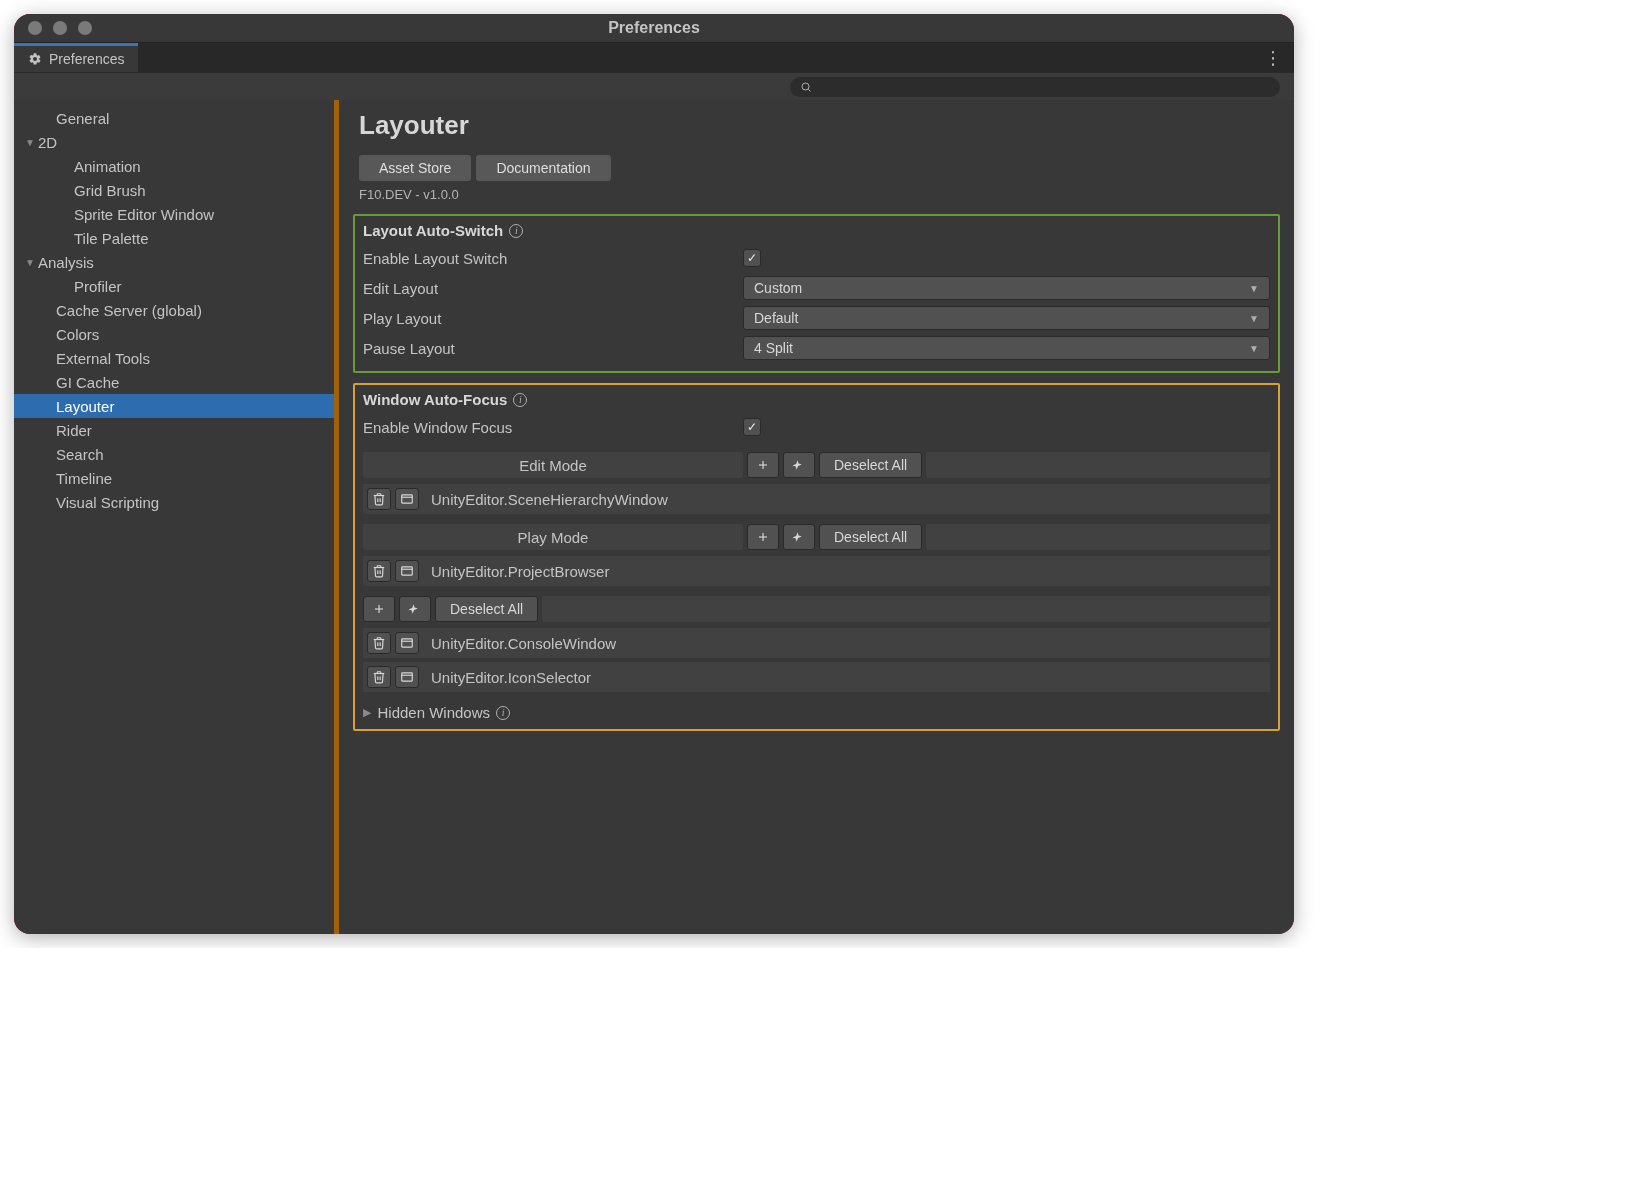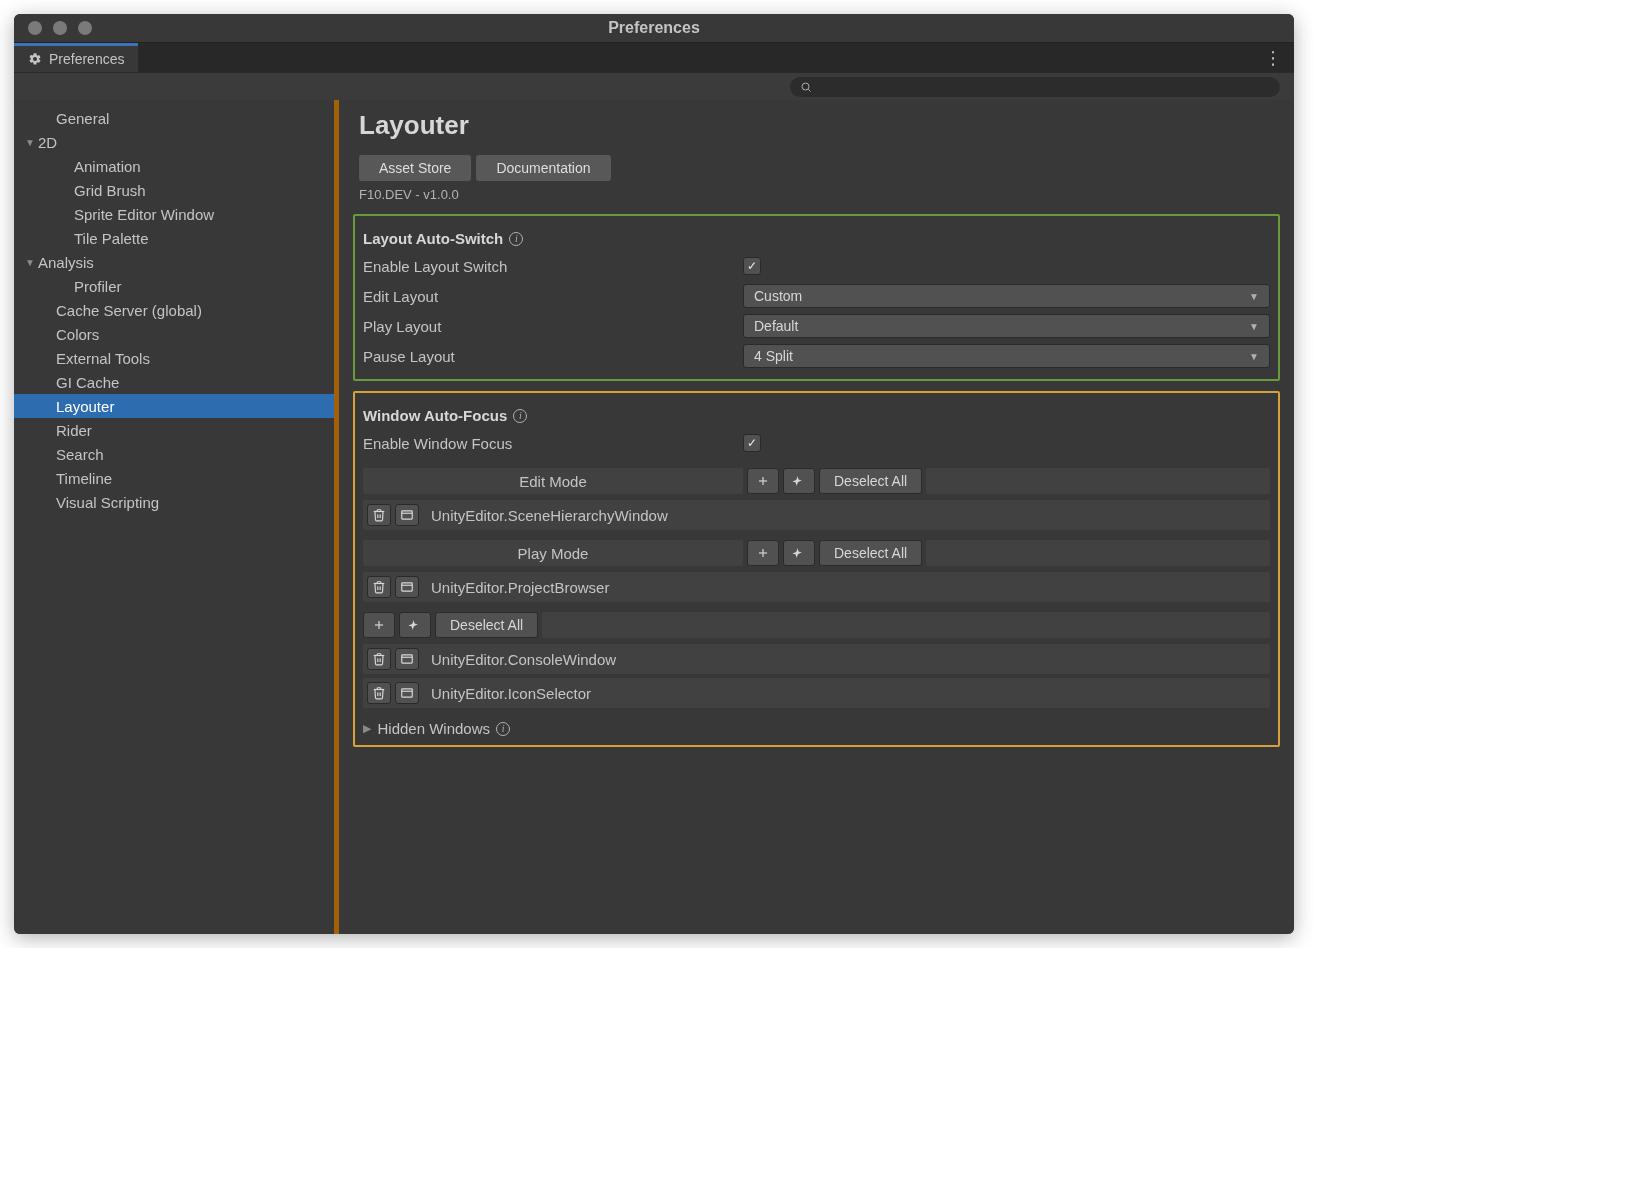--- a/index.html
+++ b/index.html
@@ -1,17 +1,17 @@
 <!DOCTYPE html>
 <html><head>
 <meta charset="utf-8">
 <style>
 * { margin: 0; padding: 0; box-sizing: border-box; font-family: -apple-system, BlinkMacSystemFont, "Segoe UI", Arial, sans-serif; }
 body { background: #fff; padding: 14px; }
-.window { width: 1280px; height: 920px; background: #be185d; border-radius: 6px; overflow: hidden; display: flex; flex-direction: column; box-shadow: 0 4px 20px rgba(0,0,0,0.3); }
+.window { width: 1280px; height: 920px; background: #be185d; border-radius: 16px; overflow: hidden; display: flex; flex-direction: column; box-shadow: 0 4px 20px rgba(0,0,0,0.3); }
 .titlebar { height: 28px; background: #383838; display: flex; align-items: center; position: relative; }
 .traffic-lights { display: flex; gap: 11px; padding-left: 14px; }
 .dot { width: 14px; height: 14px; border-radius: 50%; background: #7a7a7a; }
 .titlebar-title { position: absolute; left: 0; right: 0; text-align: center; color: #c4c4c4; font-size: 16px; font-weight: 600; pointer-events: none; }
 .tabbar { height: 30px; background: #282828; display: flex; align-items: stretch; border-top: 1px solid #222; }
 .tab { display: flex; align-items: center; gap: 7px; padding: 0 14px; background: #383838; color: #c4c4c4; font-size: 14px; border-top: 3px solid #3d74b8; }
 .tab .gear-icon { width: 14px; height: 14px; }
 .tab-rest { flex: 1; display: flex; justify-content: flex-end; align-items: center; padding-right: 12px; }
 .kebab { color: #c4c4c4; font-size: 18px; line-height: 1; cursor: pointer; }
 .searchbar-row { height: 28px; background: #3b3b3b; display: flex; justify-content: flex-end; align-items: center; padding: 3px 14px 3px 0; border-top: 1px solid #2a2a2a; }
@@ -21,21 +21,21 @@
 .sidebar { width: 325px; background: #383838; border-right: 5px solid #a16207; overflow-y: auto; padding-top: 6px; }
 .tree-item { display: flex; align-items: center; height: 24px; color: #c4c4c4; font-size: 15px; cursor: pointer; user-select: none; }
 .tree-item.selected { background: #2e6cb0; color: #fff; }
 .tree-item .arrow { width: 16px; display: inline-flex; justify-content: center; color: #8a8a8a; font-size: 10px; }
 .tree-item .spacer { display: inline-block; }
 .content { flex: 1; background: #383838; overflow-y: auto; padding: 8px 14px; color: #c4c4c4; font-size: 15px; }
 .content-title { font-size: 26px; font-weight: 600; color: #d7d7d7; margin: 2px 0 14px 6px; }
 .btn-row { display: flex; gap: 5px; margin: 0 0 6px 6px; }
 .btn { height: 26px; padding: 0 20px; background: #585858; border-radius: 3px; color: #dedede; font-size: 14px; display: flex; align-items: center; cursor: pointer; border: none; }
 .version-line { color: #b4b4b4; font-size: 13px; margin: 0 0 0 6px; }
-.section { border: 2px solid; border-radius: 2px; margin-top: 12px; padding: 14px 8px 8px 8px; }
+.section { border: 2px solid; border-radius: 2px; margin-top: 12px; padding: 6px 8px 8px 8px; }
 .section.green { border-color: #6a9a3a; }
 .section.orange { border-color: #d6a13a; margin-top: 10px; }
 .section-header { display: flex; align-items: center; gap: 6px; font-weight: 600; font-size: 15px; color: #d7d7d7; margin-bottom: 4px; }
 .info-icon { width: 14px; height: 14px; display: inline-flex; align-items: center; justify-content: center; border: 1.3px solid #b0b0b0; border-radius: 50%; font-size: 10px; color: #b0b0b0; font-style: italic; font-family: Georgia, serif; font-weight: 400; flex-shrink: 0; }
 .field-row { display: flex; align-items: center; height: 30px; }
 .field-label { width: 380px; color: #c4c4c4; font-size: 15px; }
 .checkbox { width: 18px; height: 18px; background: #515151; border: 1px solid #2a2a2a; border-radius: 3px; display: flex; align-items: center; justify-content: center; color: #e8e8e8; font-size: 12px; cursor: pointer; }
 .dropdown { flex: 1; height: 24px; background: #515151; border: 1px solid #2a2a2a; border-radius: 3px; display: flex; align-items: center; justify-content: space-between; padding: 0 10px; color: #d7d7d7; font-size: 14px; cursor: pointer; }
 .dropdown .chev { color: #b0b0b0; font-size: 10px; }
 .mode-row { display: flex; align-items: center; height: 30px; gap: 4px; margin-top: 8px; }

